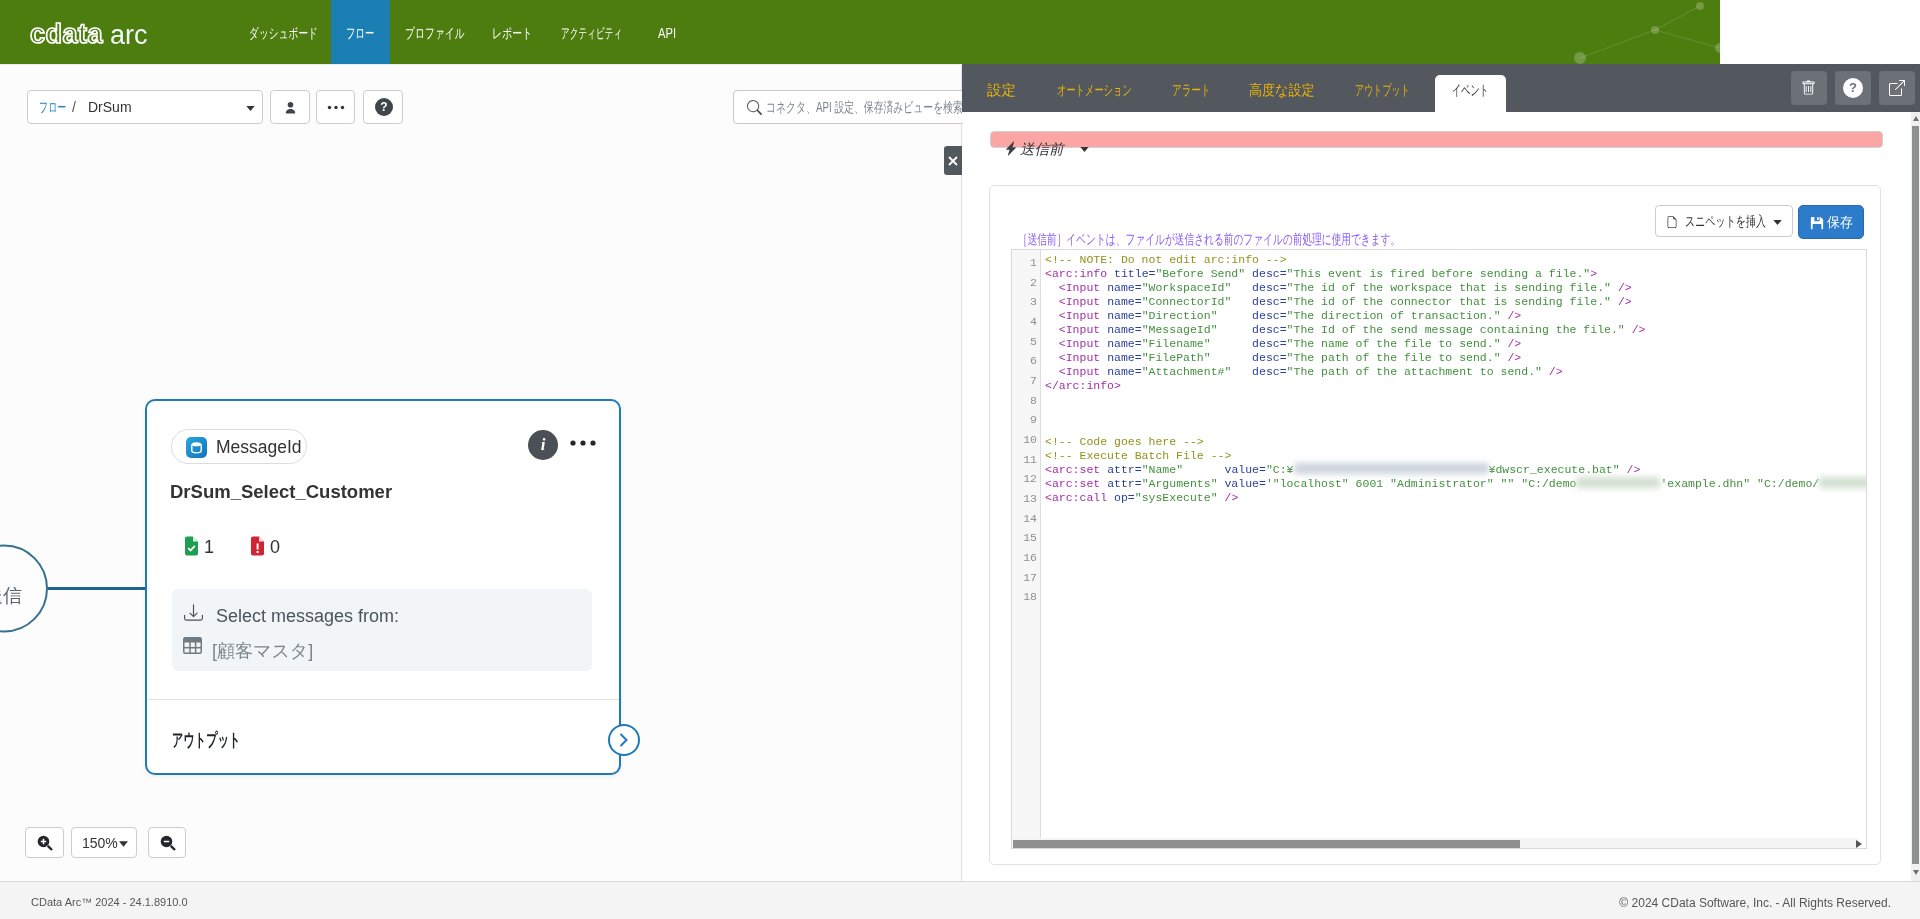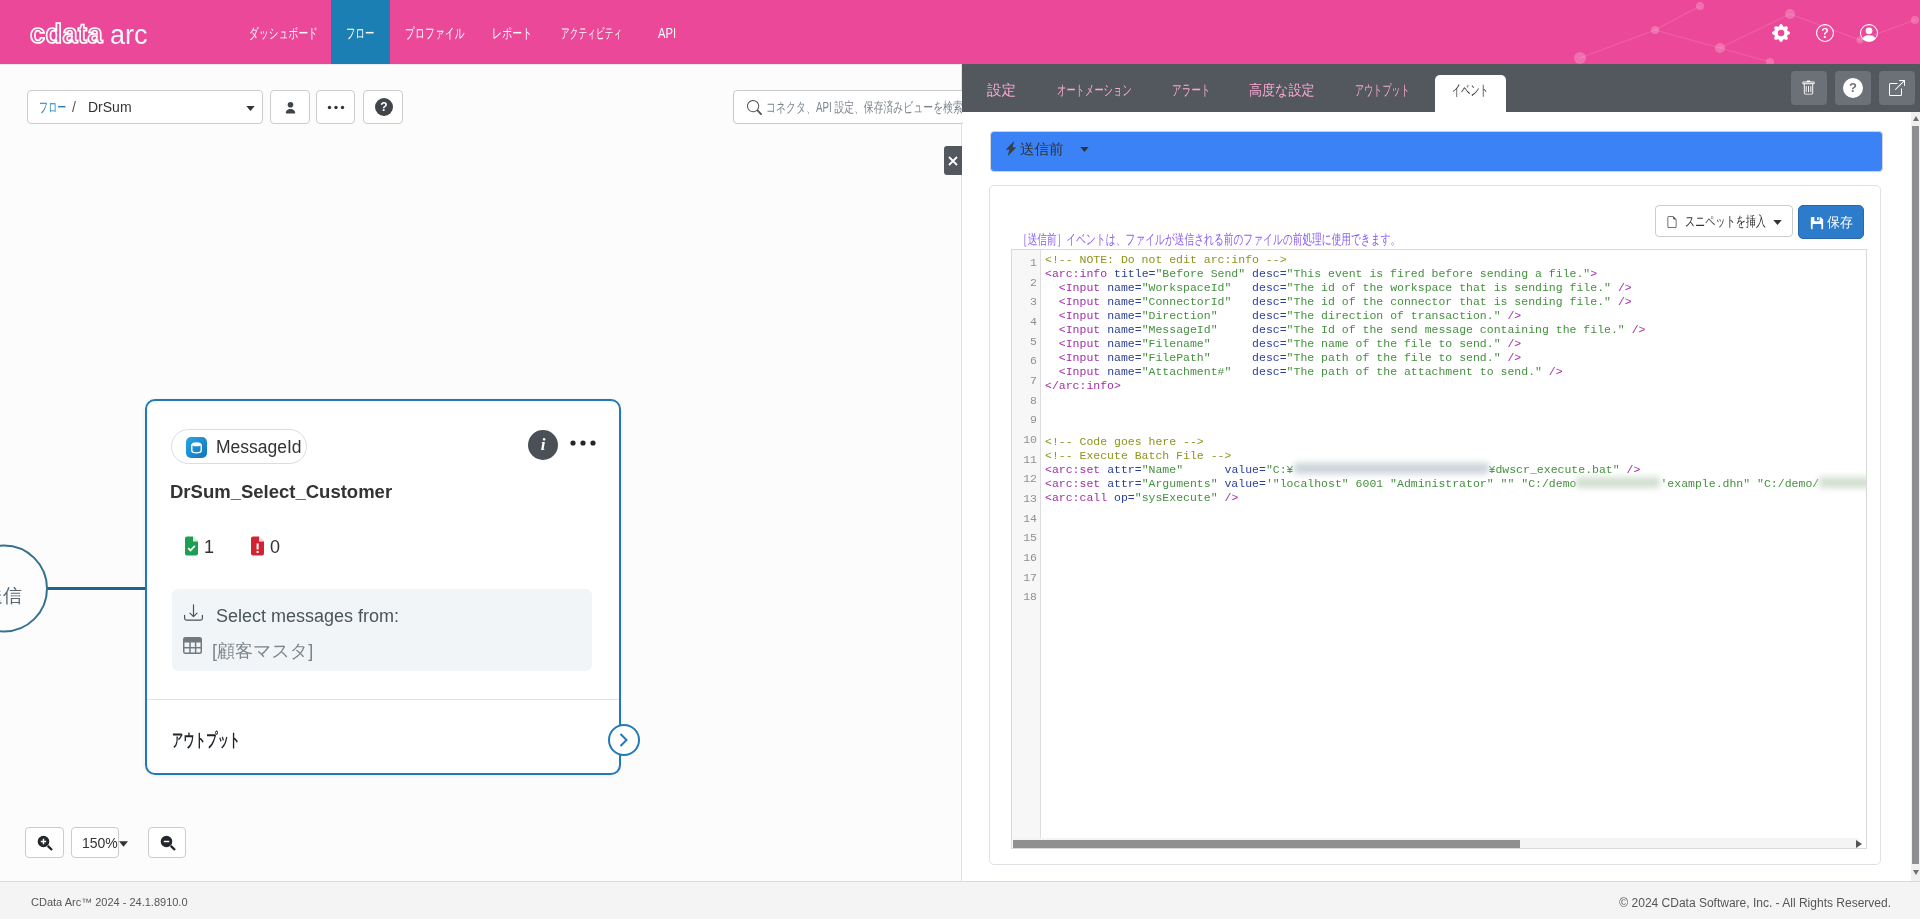--- a/index.html
+++ b/index.html
@@ -1,30 +1,30 @@
 <!DOCTYPE html>
 <html lang="ja"><head>
 <meta charset="utf-8">
 <style>
   * { margin:0; padding:0; box-sizing:border-box; }
   html,body { width:1920px; height:919px; overflow:hidden; }
   body { font-family:"Liberation Sans", sans-serif; background:#fff; position:relative; }
   .abs { position:absolute; }
   .jx { display:inline-block; transform-origin:0 50%; white-space:nowrap; }
 
-  #nav { position:absolute; left:0; top:0; width:1920px; height:64px; background:#ec4899; }
+  #nav { position:absolute; left:0; top:0; width:1720px; height:64px; background:#4d7c0f; }
   .ntab { position:absolute; top:25px; color:#fff; font-size:14px; }
 
   #canvas { position:absolute; left:0; top:64px; width:962px; height:817px; background:#fcfcfd; border-right:1px solid #e2e2e2; border-top:1px solid #ebebeb; }
   .tbtn { position:absolute; top:25px; height:34px; background:#fff; border:1px solid #ccc; border-radius:4px; }
 
   #fcard { position:absolute; left:145px; top:334px; width:476px; height:376px; background:#fff; border:2px solid #2279b8; border-radius:10px; box-shadow:0 1px 4px rgba(0,0,0,.07); }
 
   #rhead { position:absolute; left:962px; top:64px; width:958px; height:48px; background:#53575e; }
-  .rtab { position:absolute; top:17px; color:#f9a8d4; font-size:14.5px; }
+  .rtab { position:absolute; top:17px; color:#eab308; font-size:14.5px; }
   #rbody { position:absolute; left:963px; top:112px; width:948px; height:769px; background:#fff; }
   .hbtn { position:absolute; top:7px; width:36px; height:34px; background:#6c7177; border-radius:4px; }
 
   #footer { position:absolute; left:0; top:881px; width:1920px; height:38px; background:#f4f4f4; border-top:1px solid #d9d9d9; color:#565656; font-size:13px; }
 
   .cm { font-family:"Liberation Mono", monospace; font-size:11.5px; white-space:pre; }
   .cmt { color:#8f941c; } .tag { color:#a42ea8; } .att { color:#2a3f9d; } .str { color:#44903f; }
   .blr { display:inline-block; height:11px; border-radius:2px; filter:blur(3px); vertical-align:-1px; }
 </style>
 </head>
@@ -169,21 +169,21 @@
     </div>
   </div>
 
   <div class="tbtn" style="left:25px;top:762px;width:39px;height:31px;">
     <svg class="abs" style="left:11px;top:7px;" width="16" height="16" viewBox="0 0 16 16">
         <circle cx="6.5" cy="6.5" r="5.8" fill="#23272b"></circle>
         <line x1="10.8" y1="10.8" x2="15" y2="15" stroke="#23272b" stroke-width="2.4"></line>
         <path d="M6.5 3.8v5.4M3.8 6.5h5.4" stroke="#fff" stroke-width="1.5"></path>
       </svg>
   </div>
-  <div class="tbtn" style="left:71px;top:762px;width:48px;height:31px;">
+  <div class="tbtn" style="left:71px;top:762px;width:66px;height:31px;">
     <span class="abs" style="left:10px;top:7px;font-size:14px;color:#333;">150%</span>
     <svg class="abs" style="left:47px;top:13px;" width="9" height="6" viewBox="0 0 10 6">
         <path d="M0 0l5 6 5-6z" fill="#333"></path>
       </svg>
   </div>
   <div class="tbtn" style="left:148px;top:762px;width:38px;height:31px;">
     <svg class="abs" style="left:11px;top:7px;" width="16" height="16" viewBox="0 0 16 16">
         <circle cx="6.5" cy="6.5" r="5.8" fill="#23272b"></circle>
         <line x1="10.8" y1="10.8" x2="15" y2="15" stroke="#23272b" stroke-width="2.4"></line>
         <path d="M3.8 6.5h5.4" stroke="#fff" stroke-width="1.5"></path>
@@ -216,21 +216,21 @@
   </div>
 </div>
 
 <div class="abs" style="left:944px;top:146px;width:18px;height:29px;background:#53575e;border-radius:3px 0 0 3px;">
   <svg class="abs" style="left:4px;top:10px;" width="10" height="10" viewBox="0 0 10 10">
       <path d="M1 1l8 8M9 1l-8 8" stroke="#fff" stroke-width="1.8"></path>
     </svg>
 </div>
 
 <div id="rbody">
-  <div class="abs" style="left:27px;top:19px;width:893px;height:41px;border:1px solid #ced4da;border-radius:4px;background:#3b82f6;">
+  <div class="abs" style="left:27px;top:19px;width:893px;height:17px;border:1px solid #ced4da;border-radius:4px;background:#fca5a5;font-style:italic;">
     <svg class="abs" style="left:13px;top:8px;" width="14" height="17" viewBox="0 0 16 16" fill="#3a3f44">
         <path d="M11.251.068a.5.5 0 0 1 .227.58L9.677 6.5H13a.5.5 0 0 1 .364.843l-8 8.5a.5.5 0 0 1-.842-.49L6.323 9.5H3a.5.5 0 0 1-.364-.843l8-8.5a.5.5 0 0 1 .615-.09z"></path>
       </svg>
     <span class="abs" style="left:29px;top:8px;font-size:14.5px;color:#333;">送信前</span>
     <svg class="abs" style="left:89px;top:15px;" width="9" height="5" viewBox="0 0 10 6">
         <path d="M0 0l5 6 5-6z" fill="#333"></path>
       </svg>
   </div>
 
   <div class="abs" style="left:26px;top:73px;width:892px;height:680px;border:1px solid #dee2e6;border-radius:5px;background:#fff;">

